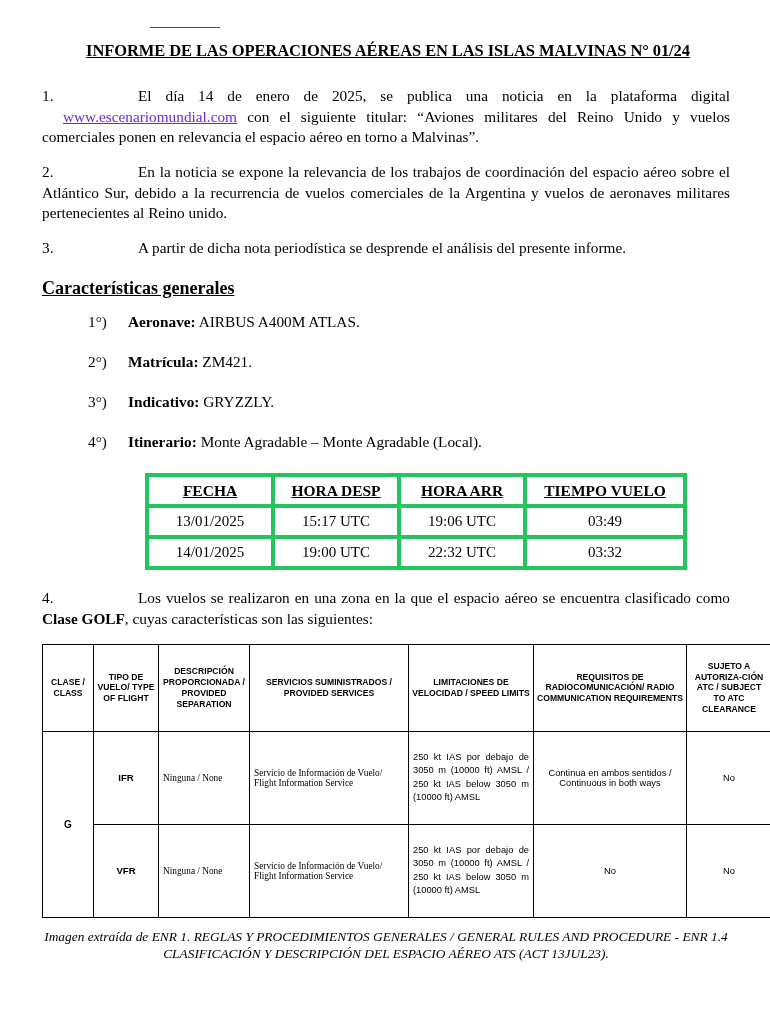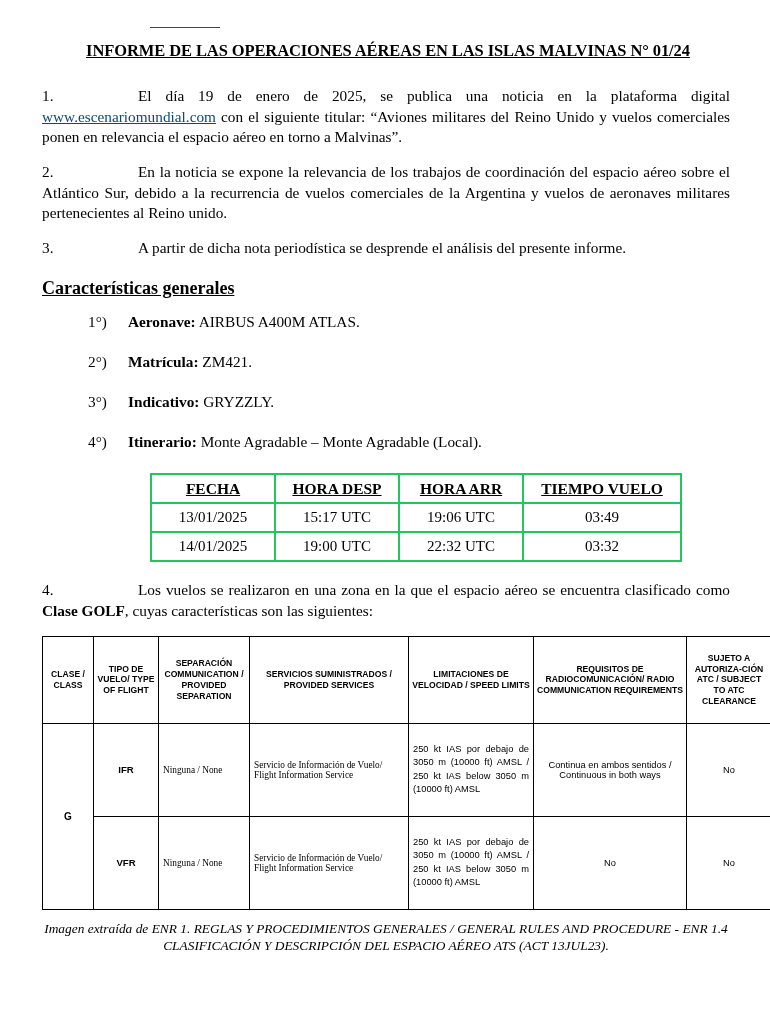--- a/index.html
+++ b/index.html
@@ -55,21 +55,22 @@
     font-size: 15.3px;
     line-height: 1.35;
     text-align: justify;
     text-justify: inter-word;
   }
   .num {
     display: inline-block;
     width: 96px;
   }
   .link {
-    color: #0c4a6e;
+    color: #6d28d9;
+    margin-left: 21px;
   }
   .section-head {
     margin: 20px 0 14px 0;
     font-size: 18px;
     font-weight: bold;
     text-decoration: underline;
   }
   ol.chars {
     list-style: none;
     margin: 0;
@@ -94,21 +95,21 @@
     margin: 6px 0 18px 0;
     display: flex;
     justify-content: center;
   }
   table.flights {
     border-collapse: collapse;
     font-size: 15px;
     margin-left: 60px;
   }
   table.flights th, table.flights td {
-    border: 2px solid #22c55e;
+    border: 4px solid #22c55e;
     padding: 2px 8px;
     text-align: center;
     height: 23px;
   }
   table.flights th {
     font-weight: bold;
     font-size: 15.5px;
     text-decoration: underline;
   }
   table.flights td.fecha { width: 106px; }
@@ -189,21 +190,21 @@
 
 <div class="page">
 
   <div class="top-tick"></div>
 
   <div class="title">INFORME DE LAS OPERACIONES AÉREAS EN LAS ISLAS MALVINAS N° 01/24</div>
 
   <div class="content">
 
     <p class="para">
-      <span class="num">1.</span><span>El día 19 de enero de 2025, se publica una noticia en la plataforma digital </span><a class="link" href="#">www.escenariomundial.com</a><span> con el siguiente titular: “Aviones militares del Reino Unido y vuelos comerciales ponen en relevancia el espacio aéreo en torno a Malvinas”.</span>
+      <span class="num">1.</span><span>El día 14 de enero de 2025, se publica una noticia en la plataforma digital </span><a class="link" href="#">www.escenariomundial.com</a><span> con el siguiente titular: “Aviones militares del Reino Unido y vuelos comerciales ponen en relevancia el espacio aéreo en torno a Malvinas”.</span>
     </p>
 
     <p class="para">
       <span class="num">2.</span><span>En la noticia se expone la relevancia de los trabajos de coordinación del espacio aéreo sobre el Atlántico Sur, debido a la recurrencia de vuelos comerciales de la Argentina y vuelos de aeronaves militares pertenecientes al Reino unido.</span>
     </p>
 
     <p class="para">
       <span class="num">3.</span><span>A partir de dicha nota periodística se desprende el análisis del presente informe.</span>
     </p>
 
@@ -258,21 +259,21 @@
     <p class="para4">
       <span class="num">4.</span><span>Los vuelos se realizaron en una zona en la que el espacio aéreo se encuentra clasificado como </span><b>Clase GOLF</b><span>, cuyas características son las siguientes:</span>
     </p>
 
     <div class="gtable-wrap">
       <table class="gtable">
         <thead>
           <tr>
             <th class="col-class">CLASE / CLASS</th>
             <th class="col-type">TIPO DE VUELO/ TYPE OF FLIGHT</th>
-            <th class="col-sep">SEPARACIÓN COMMUNICATION / PROVIDED SEPARATION</th>
+            <th class="col-sep">DESCRIPCIÓN PROPORCIONADA / PROVIDED SEPARATION</th>
             <th class="col-serv">SERVICIOS SUMINISTRADOS / PROVIDED SERVICES</th>
             <th class="col-speed">LIMITACIONES DE VELOCIDAD / SPEED LIMITS</th>
             <th class="col-radio">REQUISITOS DE RADIOCOMUNICACIÓN/ RADIO COMMUNICATION REQUIREMENTS</th>
             <th class="col-atc">SUJETO A AUTORIZA-CIÓN ATC / SUBJECT TO ATC CLEARANCE</th>
           </tr>
         </thead>
         <tbody>
           <tr class="row-tall">
             <td class="gclass" rowspan="2">G</td>
             <td class="flight-type">IFR</td>

